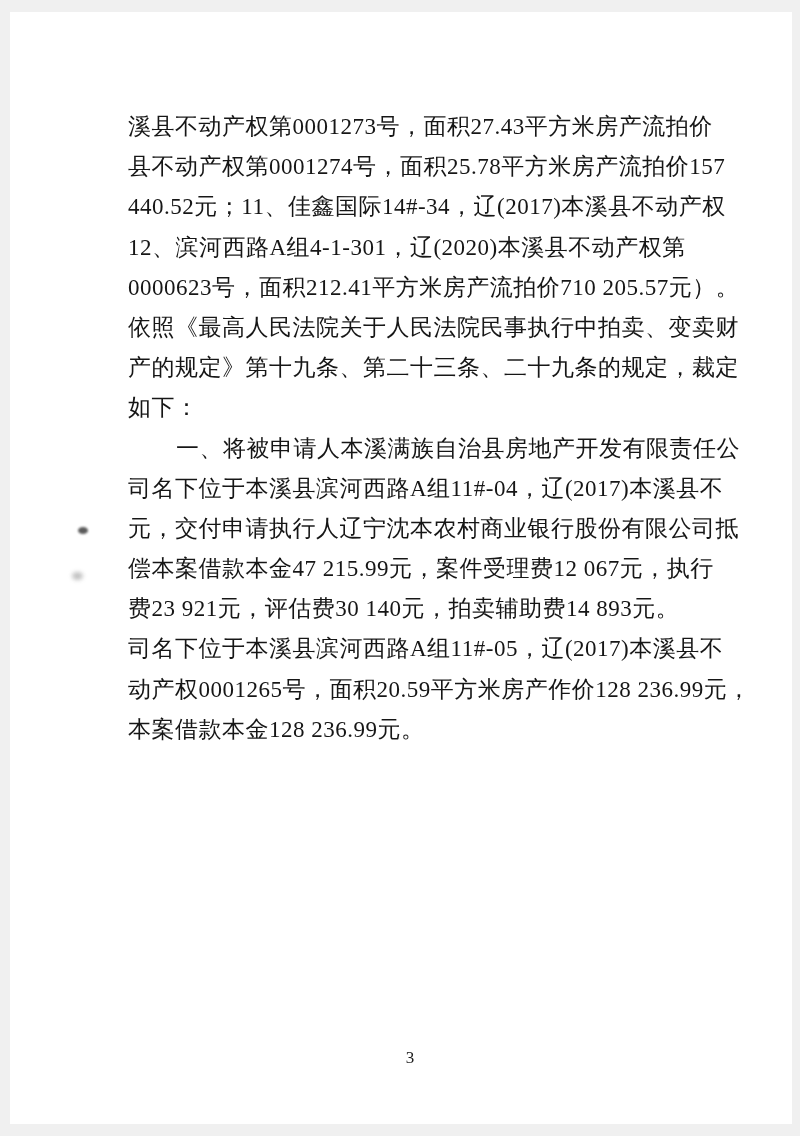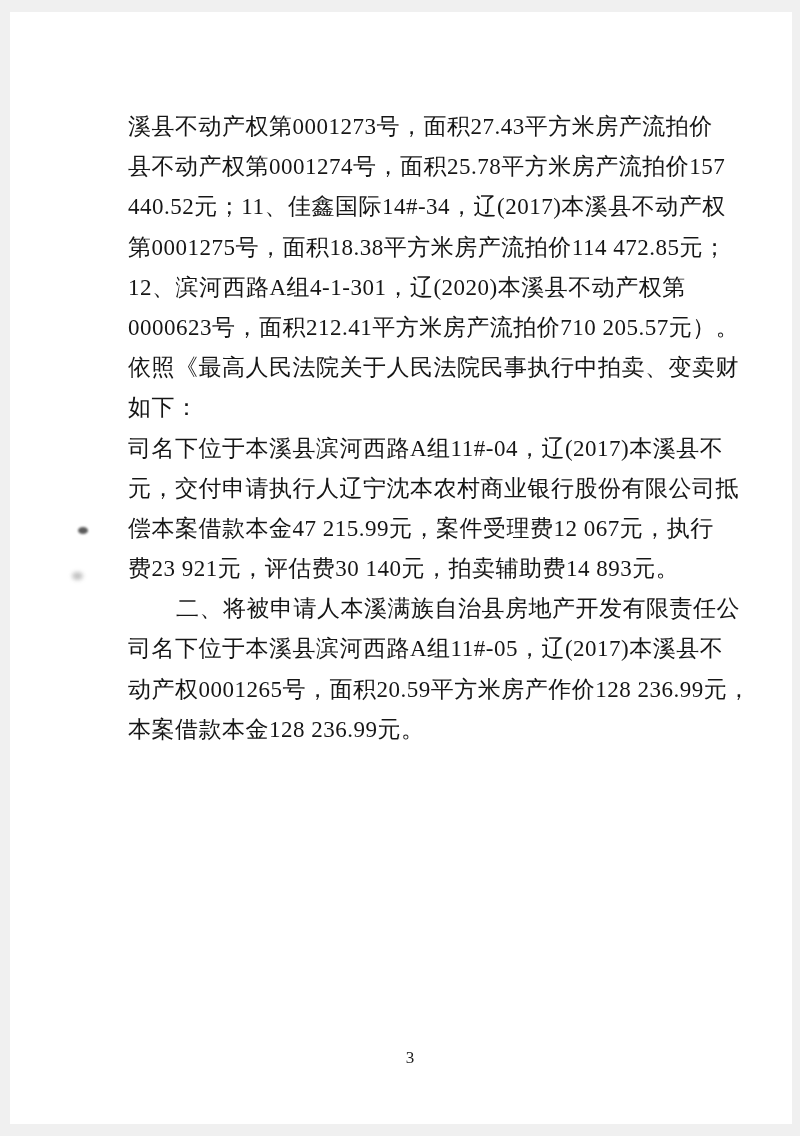--- a/index.html
+++ b/index.html
@@ -41,30 +41,30 @@
 <div class="canvas">
   <div class="paper">
 
     <div class="smudge smudge-1"></div>
     <div class="smudge smudge-2"></div>
 
     <div class="doc-text">
       <div class="line">溪县不动产权第0001273号，面积27.43平方米房产流拍价</div>
       <div class="line">县不动产权第0001274号，面积25.78平方米房产流拍价157</div>
       <div class="line">440.52元；11、佳鑫国际14#-34，辽(2017)本溪县不动产权</div>
-      <div class="line">第0001275号，面积18.38平方米房产流拍价114 472.85元；</div>
       <div class="line">12、滨河西路A组4-1-301，辽(2020)本溪县不动产权第</div>
       <div class="line">0000623号，面积212.41平方米房产流拍价710 205.57元）。</div>
       <div class="line">依照《最高人民法院关于人民法院民事执行中拍卖、变卖财</div>
+      <div class="line">产的规定》第十九条、第二十三条、二十九条的规定，裁定</div>
       <div class="line">如下：</div>
+      <div class="line indent">一、将被申请人本溪满族自治县房地产开发有限责任公</div>
       <div class="line">司名下位于本溪县滨河西路A组11#-04，辽(2017)本溪县不</div>
       <div class="line">元，交付申请执行人辽宁沈本农村商业银行股份有限公司抵</div>
       <div class="line">偿本案借款本金47 215.99元，案件受理费12 067元，执行</div>
       <div class="line">费23 921元，评估费30 140元，拍卖辅助费14 893元。</div>
-      <div class="line indent">二、将被申请人本溪满族自治县房地产开发有限责任公</div>
       <div class="line">司名下位于本溪县滨河西路A组11#-05，辽(2017)本溪县不</div>
       <div class="line">动产权0001265号，面积20.59平方米房产作价128 236.99元，</div>
       <div class="line">本案借款本金128 236.99元。</div>
     </div>
 
     <div class="page-number">3</div>
   </div>
 </div>
 
 </body></html>

